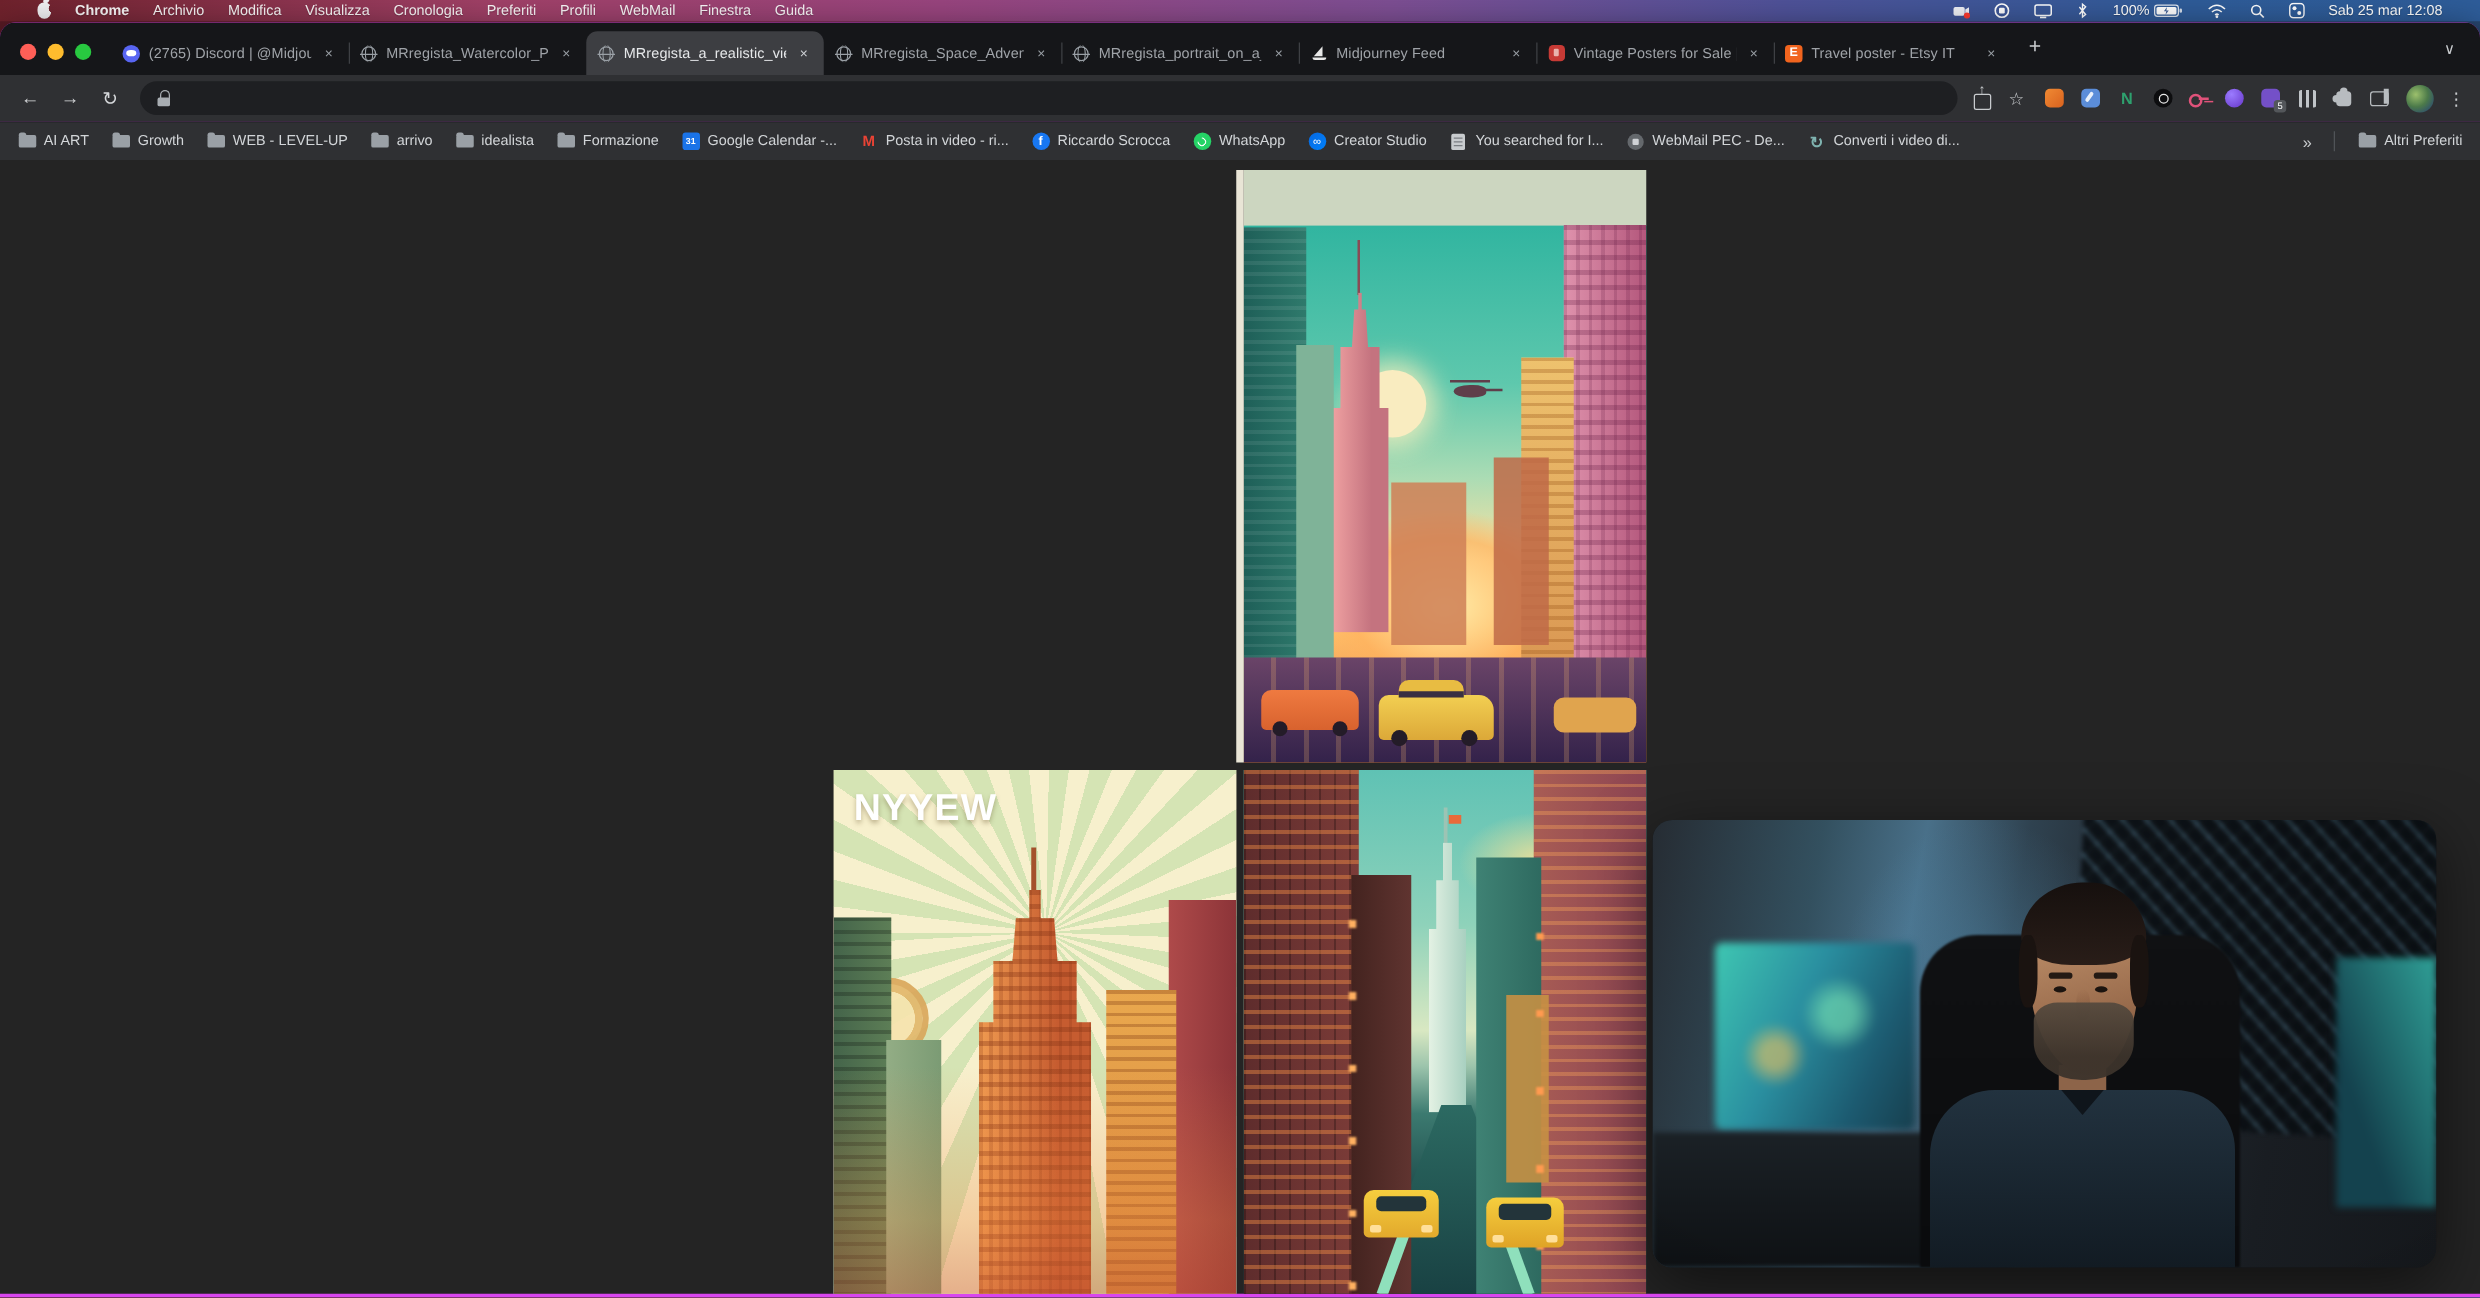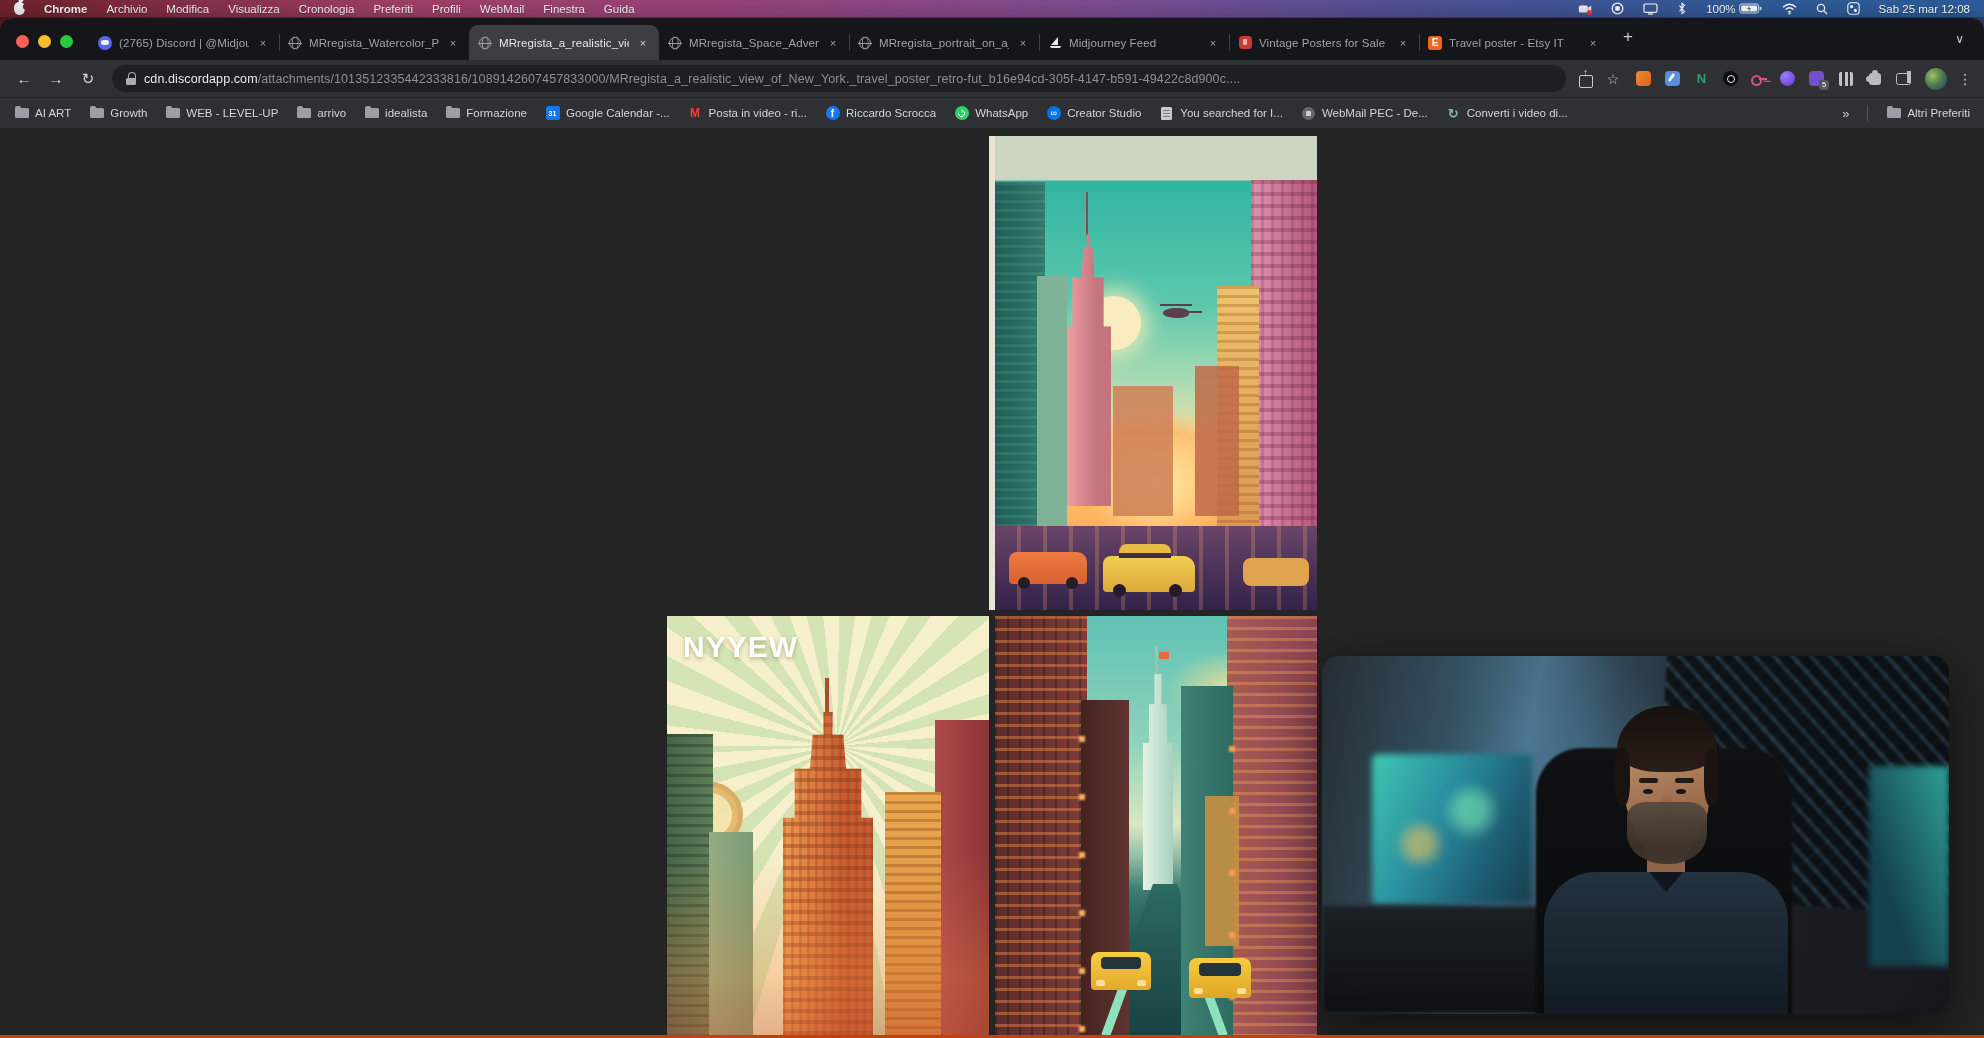--- a/index.html
+++ b/index.html
@@ -3,35 +3,35 @@
 <meta charset="utf-8">
 <style>
   *{margin:0;padding:0;box-sizing:border-box}
   html,body{width:1984px;height:1038px;overflow:hidden;font-family:"Liberation Sans",sans-serif;
     background:linear-gradient(90deg,#571a24,#7e2d4e 30%,#5d3a77 60%,#27456e 100%)}
   body{position:relative}
   .abs,.poster>div,.webcam>div{position:absolute}
 
   
   .menubar{position:absolute;top:0;left:0;right:0;height:17px;display:flex;align-items:center;
-    padding:0 14px;gap:19px;color:#fff;font-size:11.5px;
+    padding:0 30px;gap:19px;color:#fff;font-size:11.5px;
     background:linear-gradient(90deg,#6f222c 0%,#a14168 20%,#99457f 38%,#7e4f94 56%,#4f5299 72%,#2f5c99 88%,#2e5d9a 100%);
     text-shadow:0 1px 1px rgba(0,0,0,.25)}
   .apple{width:11px;height:13px;border-radius:44% 44% 48% 48%;position:relative;flex:none;
     background:radial-gradient(circle at 112% 36%,rgba(0,0,0,0) 0 3.2px,#f2f2f5 3.6px)}
   .apple::before{content:"";position:absolute;top:-4px;right:2px;width:4px;height:5px;background:#f2f2f5;
     border-radius:60% 40% 60% 40%;transform:rotate(38deg)}
   .mitem{white-space:nowrap;cursor:default;opacity:.96}
   .mitem.b{font-weight:bold}
   .mspace{flex:1}
   .micon{display:flex;align-items:flex-start;gap:3px;flex:none}
   .mclock{white-space:nowrap;font-size:11.5px}
 
   
-  .window{position:absolute;top:18px;left:0;right:0;bottom:0;background:#c2410c;border-radius:12px 12px 0 0;overflow:hidden;
+  .window{position:absolute;top:18px;left:0;right:0;bottom:0;background:#d946ef;border-radius:12px 12px 0 0;overflow:hidden;
     box-shadow:0 6px 30px rgba(0,0,0,.5)}
 
   
   .tabstrip{height:42px;background:#151619;display:flex;align-items:flex-end;padding:0 10px;position:relative}
   .traffic{display:flex;gap:9px;align-self:center;margin:4px 16px 0 6px}
   .light{width:13px;height:13px;border-radius:50%}
   .lr{background:#ff5f57}.ly{background:#febc2e}.lg{background:#28c840}
   .tabs{display:flex;height:35px}
   .tab{width:190px;display:flex;align-items:center;gap:7px;padding:0 9px;color:#9fa3a8;font-size:11.5px;
     border-radius:9px 9px 0 0;position:relative;cursor:default;min-width:0}
@@ -425,21 +425,20 @@
     <span class="tspace"></span>
     <span class="tsearch">∨</span>
   </div>
 
   <div class="toolbar">
     <span class="navbtn">←</span>
     <span class="navbtn">→</span>
     <span class="navbtn">↻</span>
     <div class="urlpill">
       <span class="lock"></span>
-      <span class="urltext"><span class="host">cdn.discordapp.com</span><span class="path">/attachments/1013512335442333816/1089142607457833000/MRregista_a_realistic_view_of_New_York._travel_poster_retro-fut_b16e94cd-305f-4147-b591-49422c8d900c....</span></span>
     </div>
     <span class="share">
         <span class="up">↑</span>
       </span>
     <span class="navbtn star">☆</span>
     <span class="ext">
         <span class="ext-orange"></span>
       </span>
     <span class="ext">
         <span class="ext-blue"></span>

